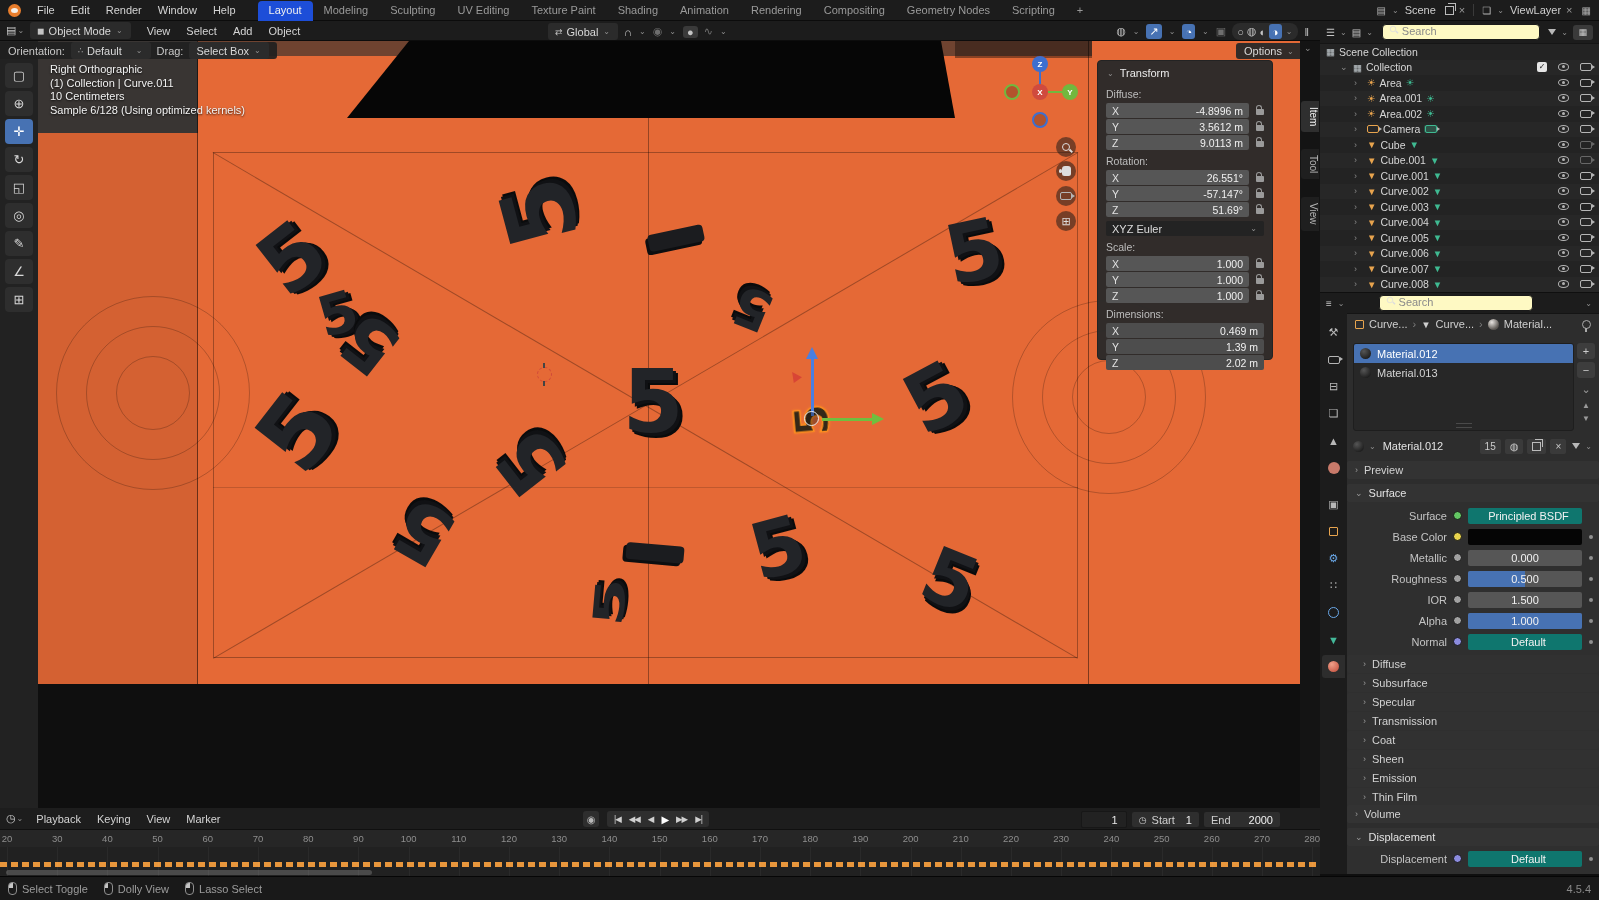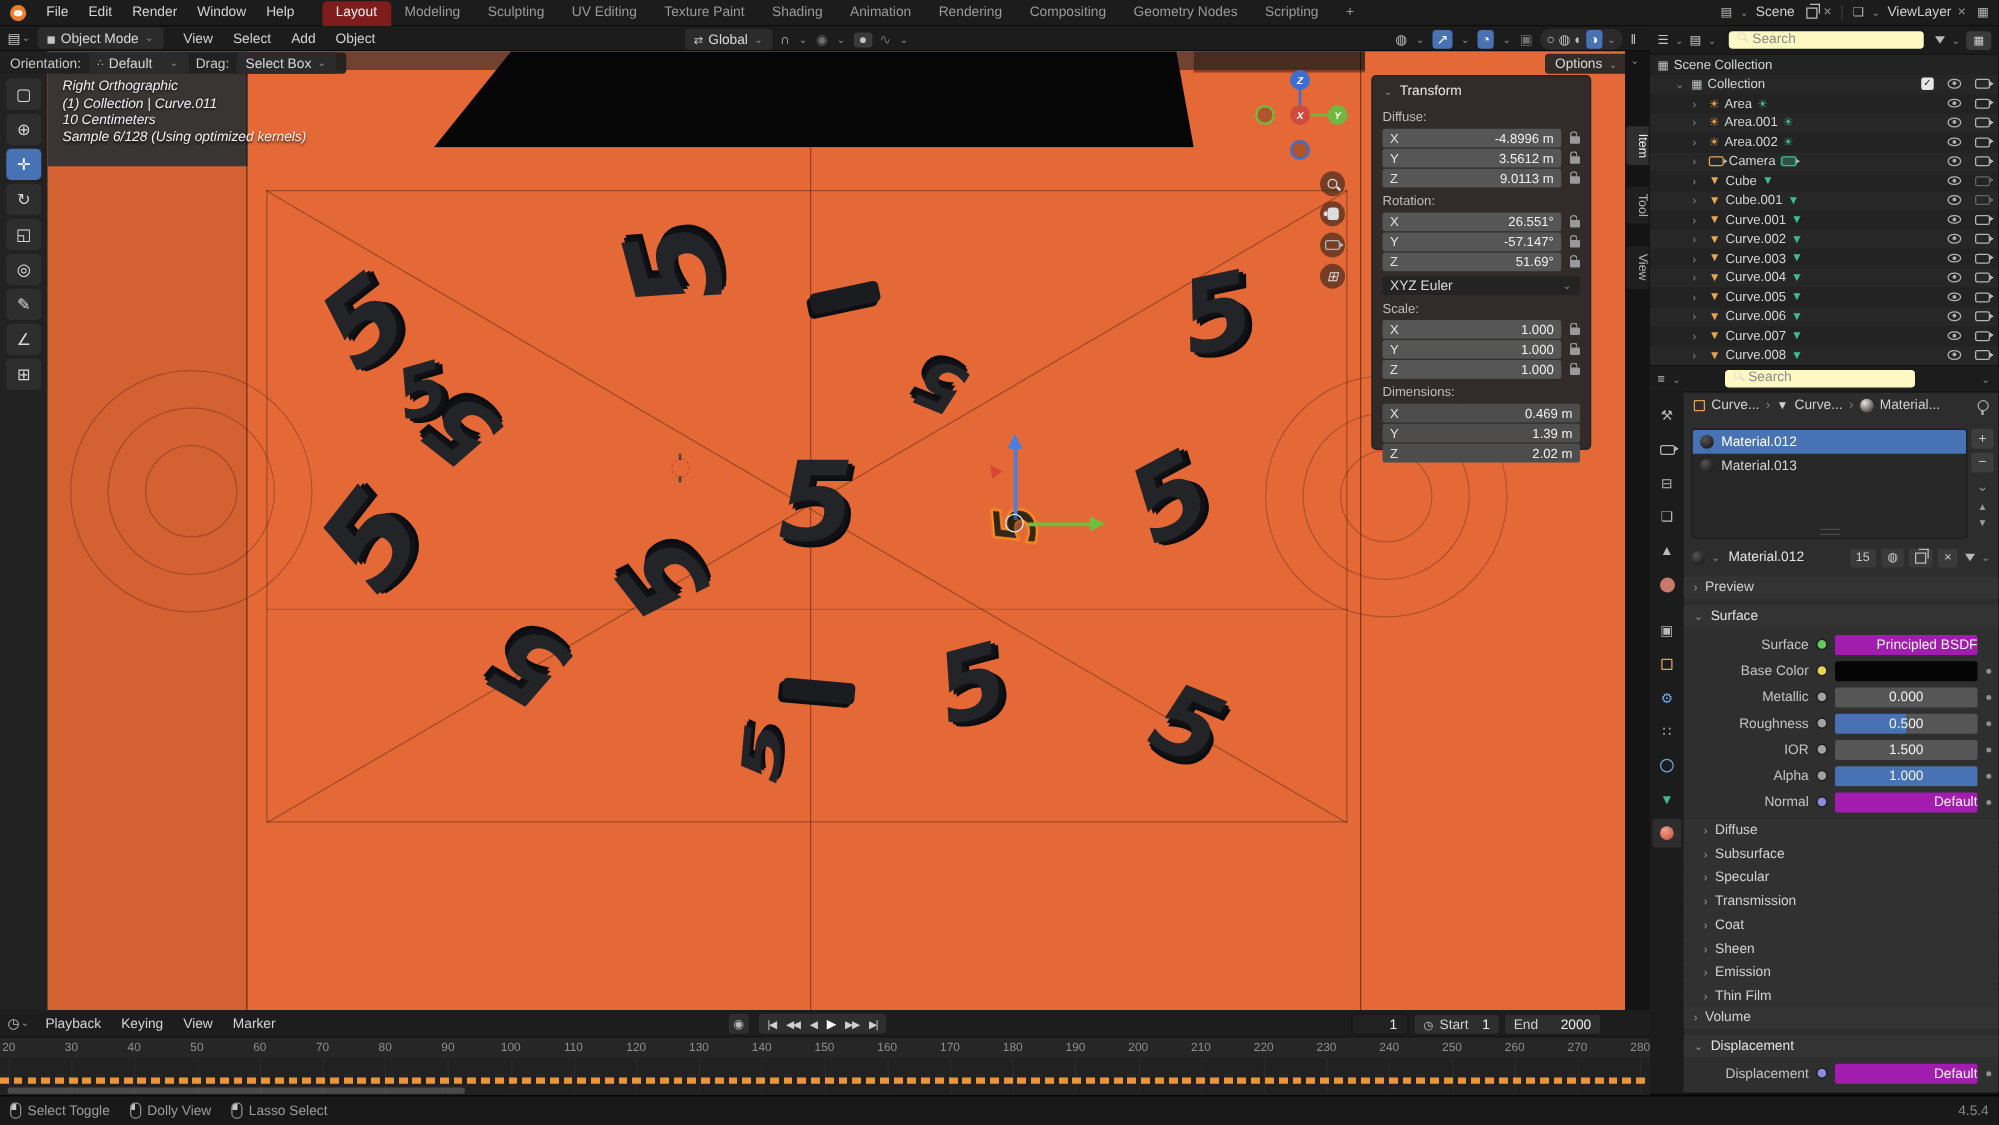--- a/index.html
+++ b/index.html
@@ -8,21 +8,21 @@
        -webkit-user-select:none;user-select:none;}
 
   
   #topbar{position:absolute;left:0;top:0;width:1599px;height:21px;background:#1c1c1c;
           display:flex;align-items:center;padding:0 8px;box-sizing:border-box;border-bottom:1px solid #0c0c0c;}
   .blogo{width:13px;height:13px;border-radius:50%;background:#e87d2c;position:relative;margin-right:8px;flex:none;}
   .blogo::after{content:"";position:absolute;left:3px;top:4px;width:7px;height:5px;border-radius:50%;background:#f5f0ea;}
   .tb-menu{padding:0 8px;color:#d4d4d4;cursor:default;line-height:20px;}
   #workspace-tabs{display:flex;margin-left:14px;height:21px;align-items:flex-end;}
   .ws-tab{padding:3px 11px 4px;color:#9a9a9a;border-radius:4px 4px 0 0;line-height:13px;}
-  .ws-tab.active{background:#7f1d1d;color:#f0f0f0;}
+  .ws-tab.active{background:#1d4ed8;color:#f0f0f0;}
   #topbar-right{margin-left:auto;display:flex;align-items:center;gap:5px;color:#cfcfcf;}
   .tbr-ic{color:#b0b0b0;font-size:10px;}
   .chev{color:#8f8f8f;font-size:8px;margin:0 1px;}
   .xicon{color:#9a9a9a;font-size:11px;}
 
   
   #vp-header{position:absolute;left:0;top:21px;width:1320px;height:20px;background:#1c1c1c;
              display:flex;align-items:center;padding:0 6px;box-sizing:border-box;border-bottom:1px solid #0c0c0c;}
   .pill{display:flex;align-items:center;gap:4px;background:#2b2b2b;border-radius:3px;padding:1px 7px;height:15px;}
   #vp-menus{display:flex;margin-left:8px;}
@@ -40,21 +40,21 @@
                 background:rgba(40,40,40,.95);border-radius:3px;padding:2px 8px;color:#d8d8d8;}
 
   
   #vp-toolbar{position:absolute;left:0;top:41px;width:38px;height:767px;background:#222222;
               display:flex;flex-direction:column;align-items:center;padding-top:22px;gap:3px;box-sizing:border-box;}
   .tool-btn{width:28px;height:25px;border-radius:4px;background:#2e2e2e;color:#d8d8d8;font-size:13px;
             display:flex;align-items:center;justify-content:center;}
   .tool-btn.active{background:#4772b3;color:#fff;}
 
   
-  #vp-canvas{position:absolute;left:38px;top:41px;width:1262px;height:767px;background:#e56936;overflow:hidden;font-style:italic;}
+  #vp-canvas{position:absolute;left:38px;top:41px;width:1262px;height:643px;background:#e56936;overflow:hidden;}
   .gray-tl{position:absolute;left:0;top:0;width:160px;height:92px;background:#3e3a37;}
   .brown-band{position:absolute;left:159px;top:0;width:895px;height:15px;background:#6f4330;}
   .dark-tr{position:absolute;left:917px;top:0;width:137px;height:17px;background:rgba(25,18,14,.45);}
   .trap{position:absolute;left:302px;top:0;width:620px;height:77px;background:#060606;
         clip-path:polygon(69px 0,601px 0,615px 77px,7px 77px);}
   .vline1{position:absolute;left:159px;top:0;width:1px;height:767px;background:rgba(0,0,0,.55);}
   .vline2{position:absolute;left:1050px;top:0;width:1px;height:767px;background:rgba(0,0,0,.45);}
   .ldark{position:absolute;left:0;top:0;width:159px;height:767px;background:rgba(0,0,0,.07);}
   .gcirc{position:absolute;border:1px solid rgba(0,0,0,.22);border-radius:50%;}
   .frame-rect{position:absolute;left:175px;top:111px;width:865px;height:506px;border:1px solid rgba(0,0,0,.3);box-sizing:border-box;}
@@ -179,21 +179,21 @@
           padding:0 8px;color:#d2d2d2;}
   .cpanel .carr{color:#9a9a9a;font-size:9px;}
   #panel-preview{position:absolute;left:0;top:148px;right:0;}
   #panel-surface{position:absolute;left:0;top:171px;right:0;}
   .phead{background:#333333;height:18px;display:flex;align-items:center;gap:6px;padding:0 8px;color:#e2e2e2;border-radius:2px;}
   #surface-rows{background:#2f2f2f;padding:5px 0 4px;}
   .prow{display:flex;align-items:center;height:17px;margin-bottom:4px;padding-right:6px;}
   .plabel{width:100px;text-align:right;color:#c4c4c4;flex:none;}
   .sock{width:9px;height:9px;border-radius:50%;border:1px solid #161616;margin:0 6px;flex:none;box-sizing:border-box;}
   .pfield{position:relative;flex:1;height:16px;background:#565656;border-radius:2px;overflow:hidden;display:flex;align-items:center;justify-content:center;color:#f2f2f2;}
-  .pfield.drop{background:#a21caf;justify-content:flex-end;padding-left:7px;}
+  .pfield.drop{background:#0f766e;justify-content:center;padding-left:7px;}
   .pfill{position:absolute;left:0;top:0;bottom:0;background:#4772b3;}
   .pval{position:relative;z-index:1;}
   .deco{width:4px;height:4px;border-radius:50%;background:#8f8f8f;margin-left:7px;flex:none;}
   #sub-panels{position:absolute;left:0;top:342px;right:0;background:#2f2f2f;}
   #sub-panels .cpanel{background:#313131;margin:0 0 1px;padding-left:16px;}
   #panel-volume{position:absolute;left:0;top:492px;right:0;}
   #panel-disp{position:absolute;left:0;top:515px;right:0;}
   #disp-row{background:#2f2f2f;padding:4px 0;}
 
   

